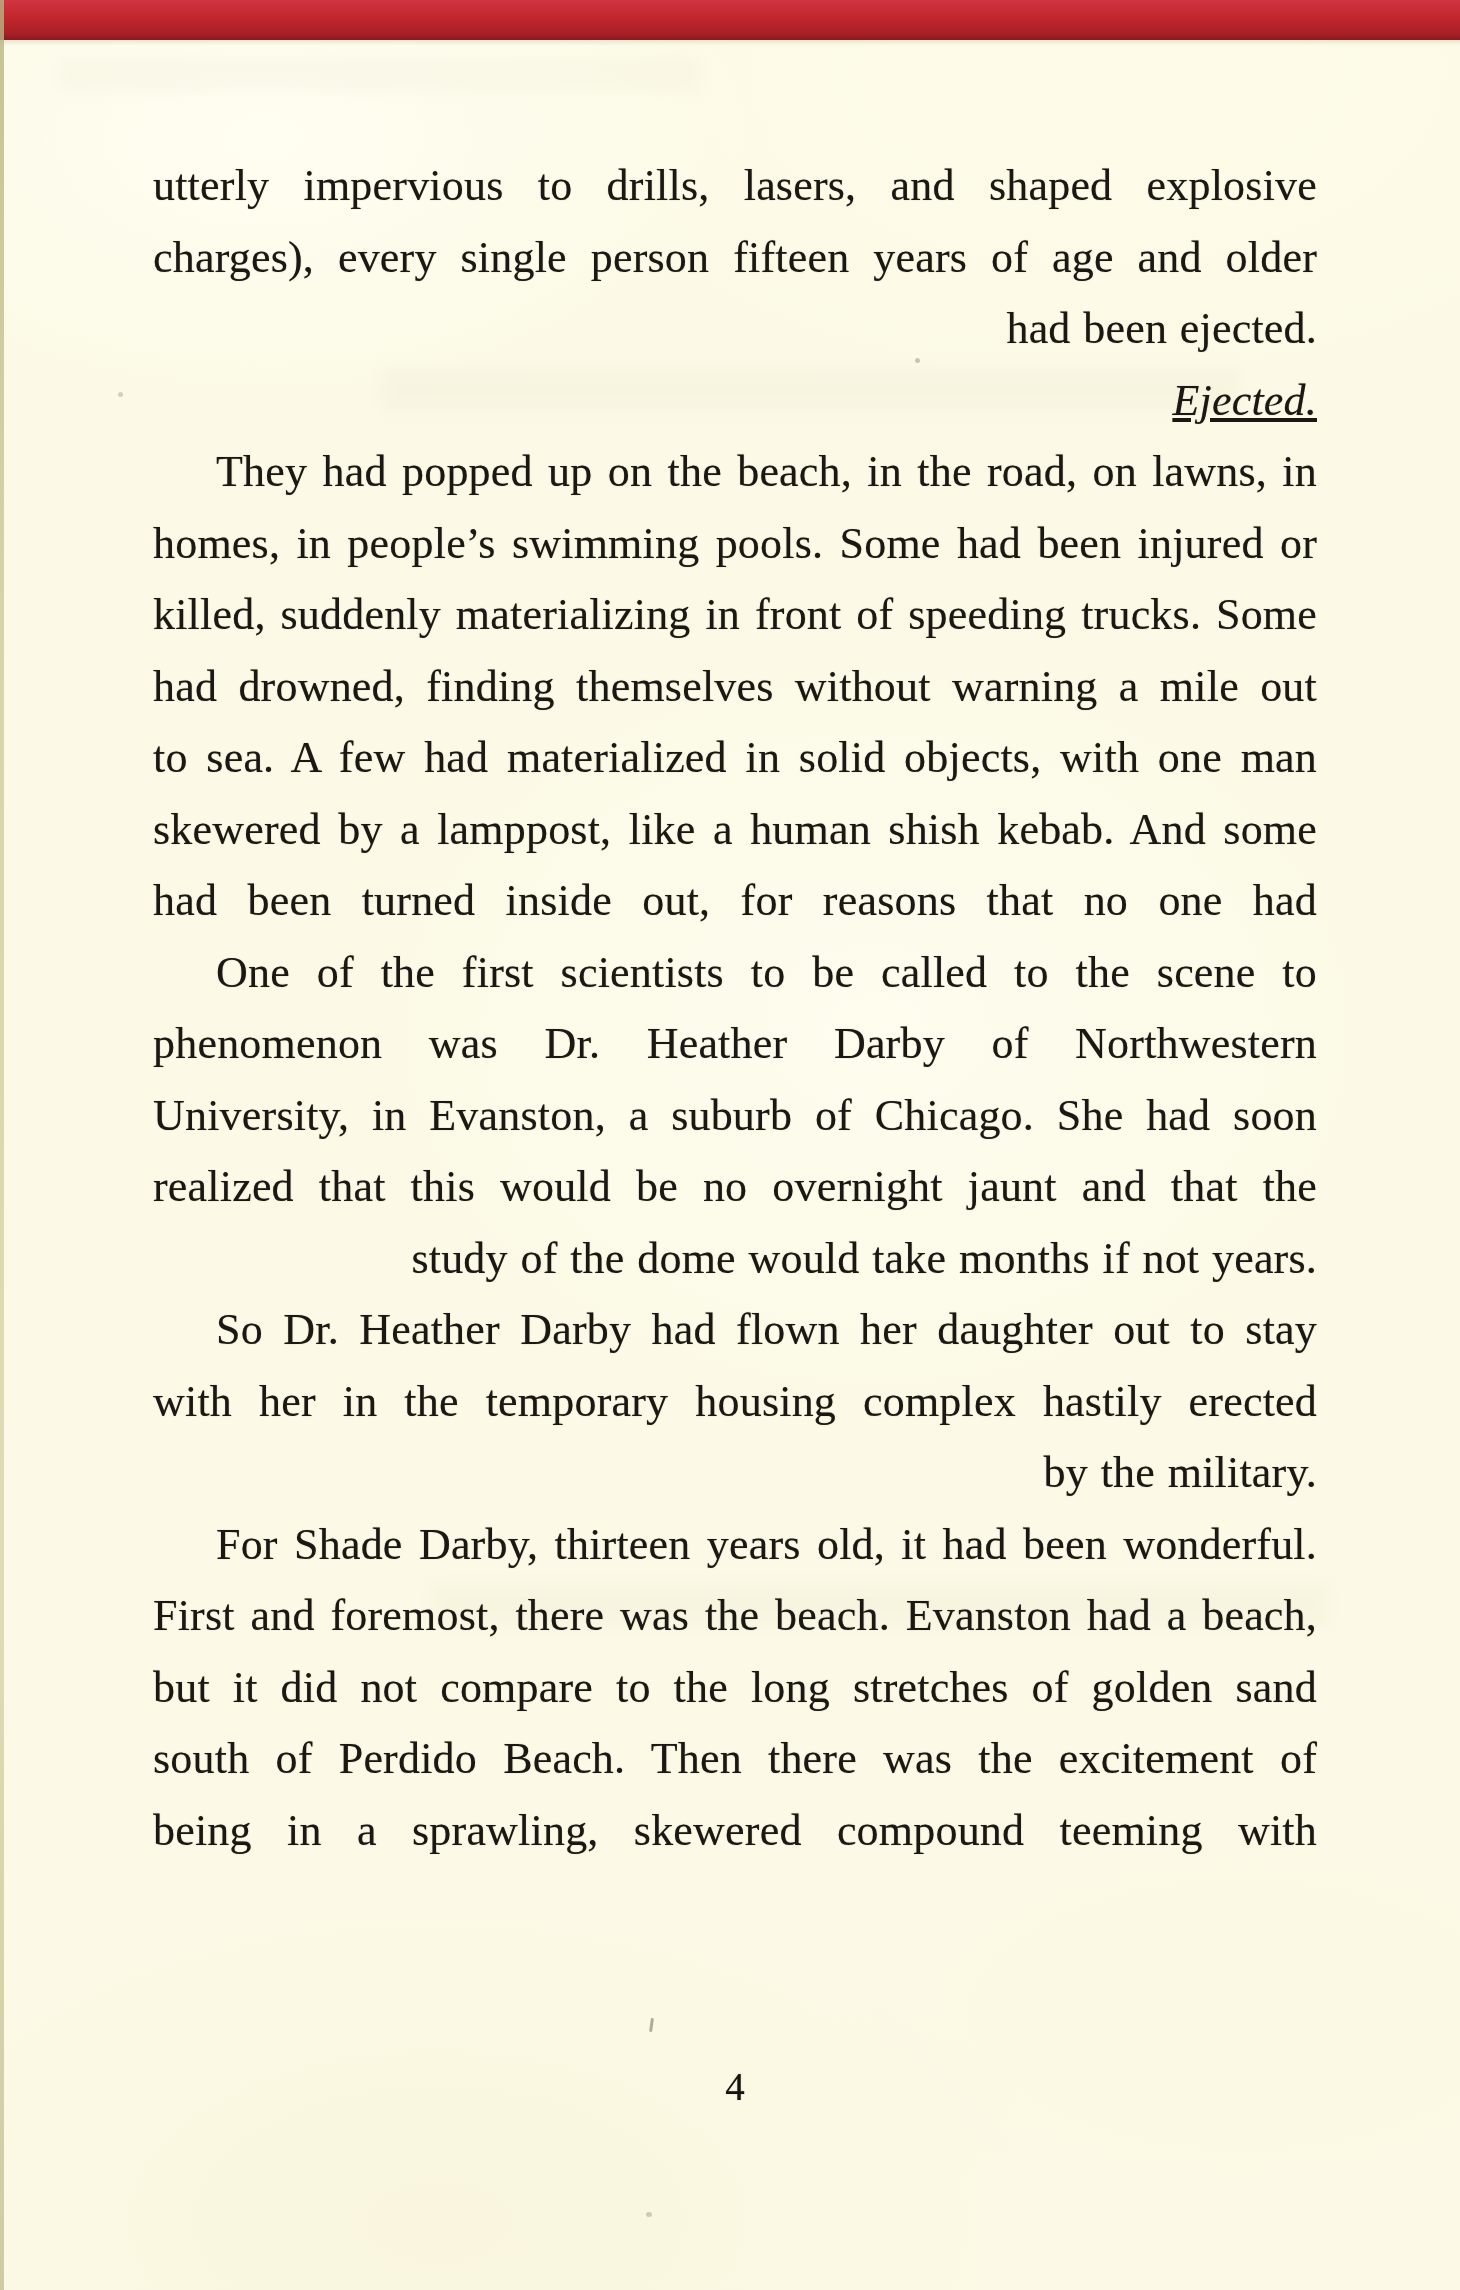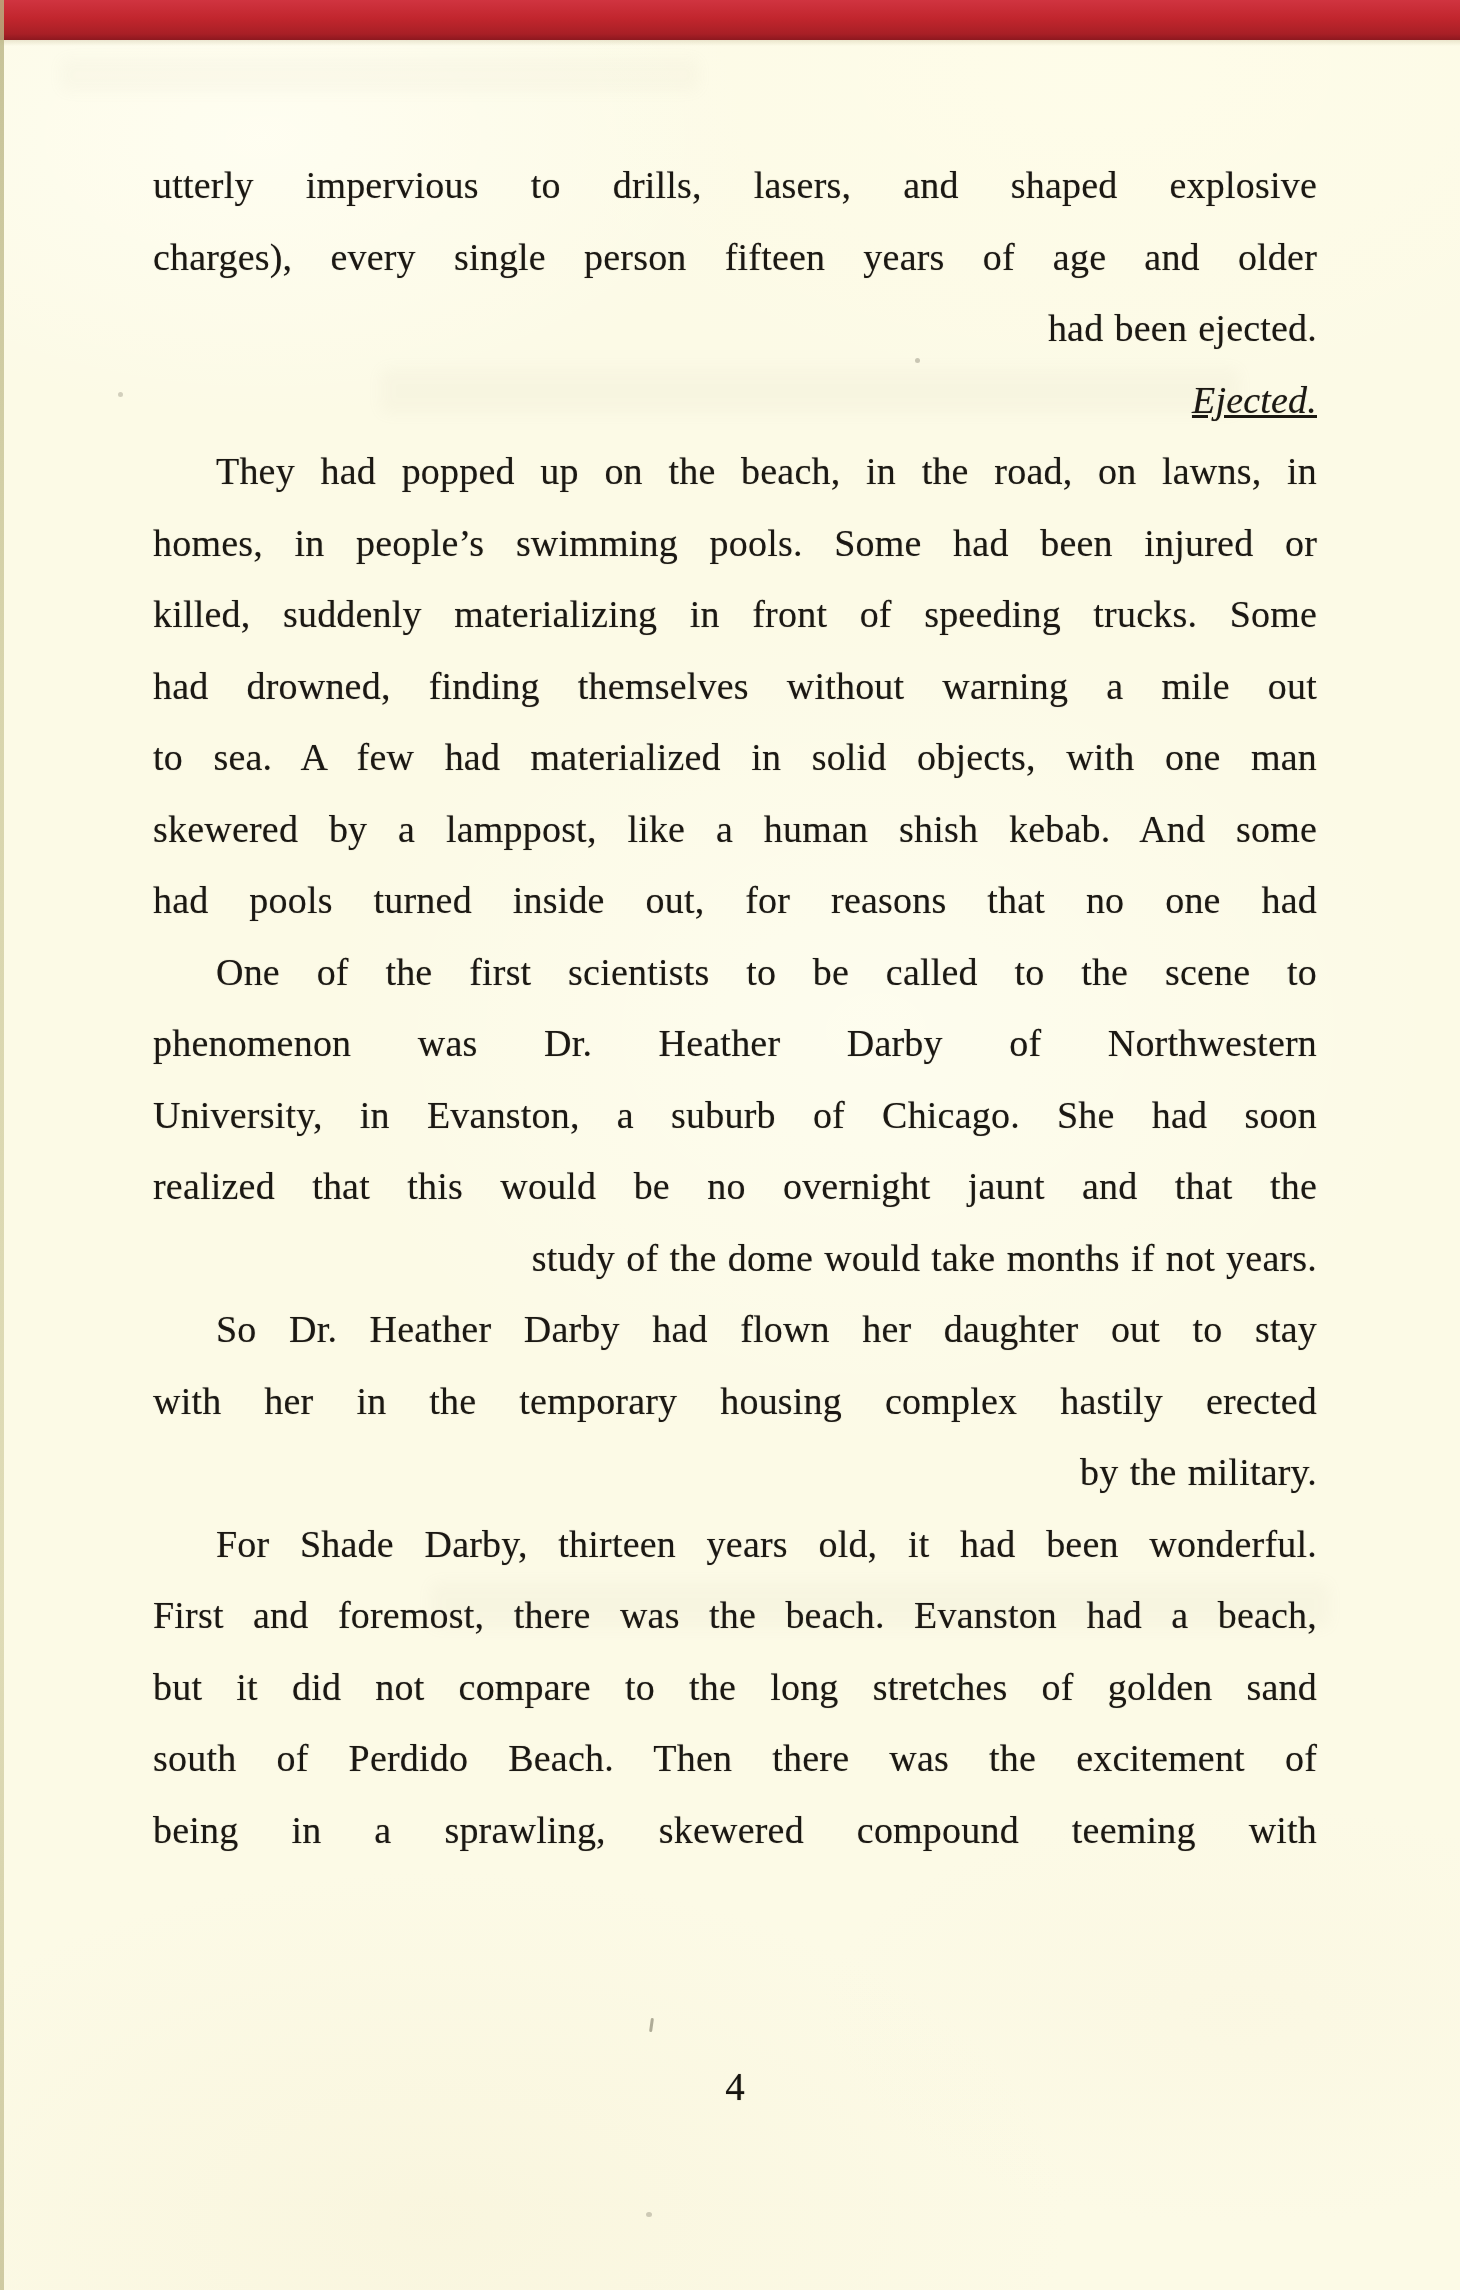--- a/index.html
+++ b/index.html
@@ -49,21 +49,21 @@
     height: 100%;
     background: linear-gradient(180deg, #b9b483 0%, #cfcb9e 30%, #d8d4ab 70%, #c4bf92 100%);
     opacity: 0.8;
   }
   .text-block {
     position: absolute;
     left: 153px;
     top: 150px;
     width: 1164px;
     color: #1b1813;
-    font-size: 38px;
+    font-size: 44px;
     line-height: 71.5px;
     letter-spacing: 0.2px;
     word-spacing: 1.5px;
     text-shadow: 0 0 1px rgba(27,24,19,0.45);
   }
   .line {
     text-align: right;
     white-space: nowrap;
   }
   .line.just {
@@ -140,21 +140,21 @@
       <div class="line just">utterly impervious to drills, lasers, and shaped explosive</div>
       <div class="line just">charges), every single person fifteen years of age and older</div>
       <div class="line">had been ejected.</div>
       <div class="line indent italic">Ejected.</div>
       <div class="line indent just">They had popped up on the beach, in the road, on lawns, in</div>
       <div class="line just">homes, in people’s swimming pools. Some had been injured or</div>
       <div class="line just">killed, suddenly materializing in front of speeding trucks. Some</div>
       <div class="line just">had drowned, finding themselves without warning a mile out</div>
       <div class="line just">to sea. A few had materialized in solid objects, with one man</div>
       <div class="line just">skewered by a lamppost, like a human shish kebab. And some</div>
-      <div class="line just">had pools turned inside out, for reasons that no one had</div>
+      <div class="line just">had been turned inside out, for reasons that no one had</div>
       <div class="line indent just">One of the first scientists to be called to the scene to</div>
       <div class="line just">phenomenon was Dr. Heather Darby of Northwestern</div>
       <div class="line just">University, in Evanston, a suburb of Chicago. She had soon</div>
       <div class="line just">realized that this would be no overnight jaunt and that the</div>
       <div class="line">study of the dome would take months if not years.</div>
       <div class="line indent just">So Dr. Heather Darby had flown her daughter out to stay</div>
       <div class="line just">with her in the temporary housing complex hastily erected</div>
       <div class="line">by the military.</div>
       <div class="line indent just">For Shade Darby, thirteen years old, it had been wonderful.</div>
       <div class="line just">First and foremost, there was the beach. Evanston had a beach,</div>

